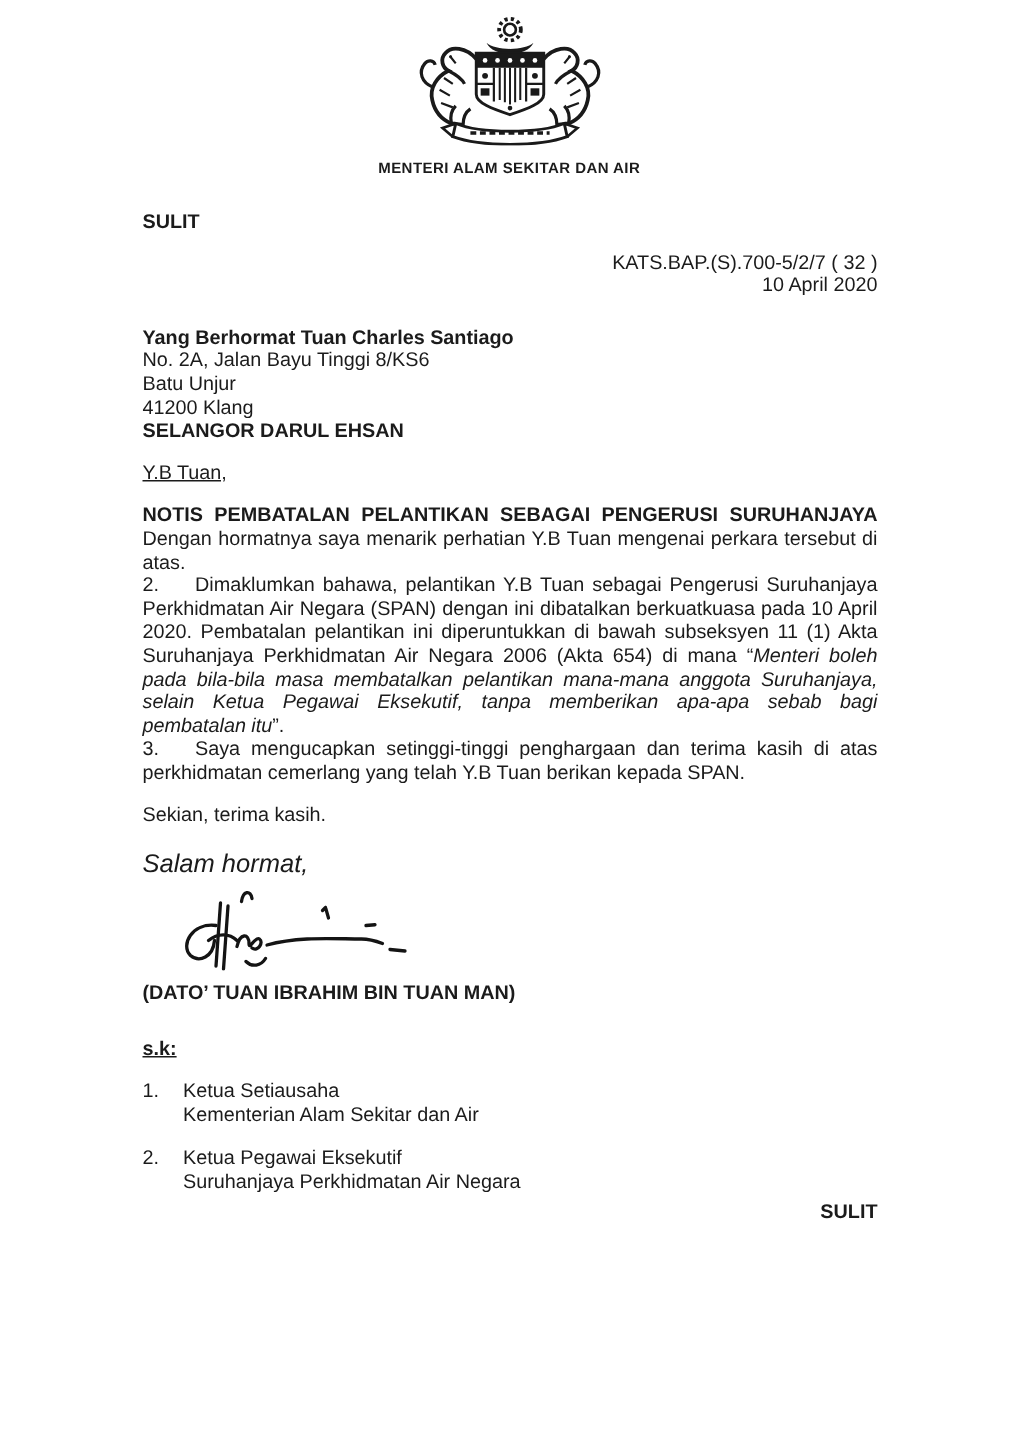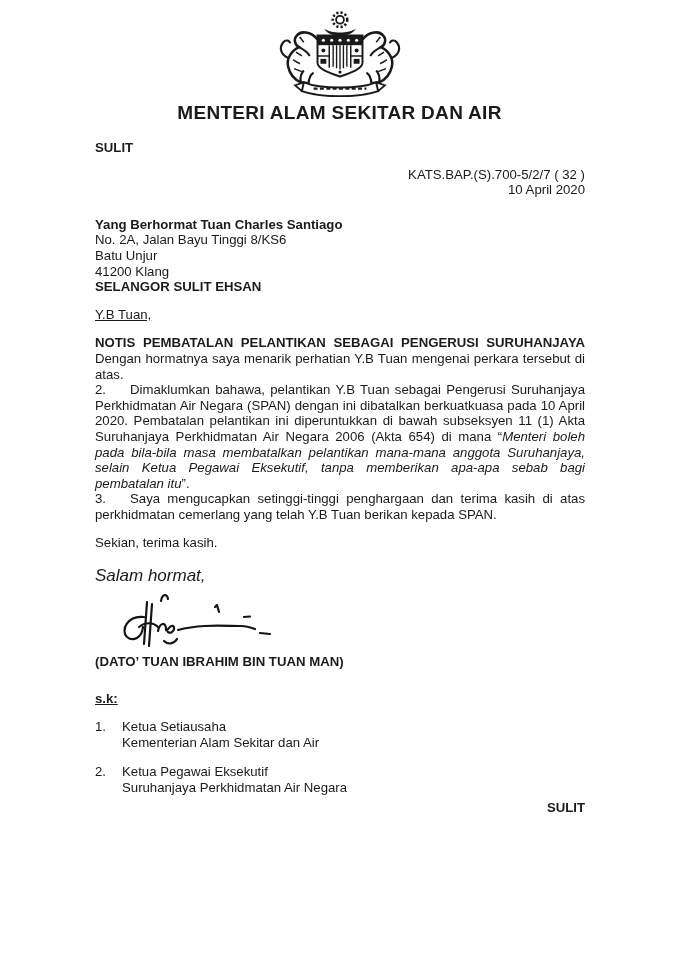--- a/index.html
+++ b/index.html
@@ -16,21 +16,21 @@
     color: #1b1b1b;
   }
   .content { padding: 0 94px 0 95px; }
 
   .crest { width: 128px; height: 88px; margin: 9px auto 0; display: block; }
 
   .letterhead-title {
     margin-top: 7px;
     text-align: center;
     font-weight: 700;
-    font-size: 19px;
+    font-size: 10px;
     line-height: 17px;
     letter-spacing: 0.3px;
   }
 
   .sulit-top { margin-top: 19px; font-weight: 700; }
 
   .ref-block { margin-top: 11px; text-align: right; }
 
   .recipient { margin-top: 19px; }
   .recipient .name { font-weight: 700; }
@@ -130,21 +130,21 @@
     <div class="ref-block">
       <div>KATS.BAP.(S).700-5/2/7 ( 32 )</div>
       <div>10 April 2020</div>
     </div>
 
     <div class="recipient">
       <div class="name">Yang Berhormat Tuan Charles Santiago</div>
       <div>No. 2A, Jalan Bayu Tinggi 8/KS6</div>
       <div>Batu Unjur</div>
       <div>41200 Klang</div>
-      <div class="state">SELANGOR SULIT EHSAN</div>
+      <div class="state">SELANGOR DARUL EHSAN</div>
     </div>
 
     <div class="salutation">Y.B Tuan,</div>
 
     <div class="subject">
       <div class="l1">NOTIS PEMBATALAN PELANTIKAN SEBAGAI PENGERUSI SURUHANJAYA</div>
     </div>
 
     <p class="para mt-p1">Dengan hormatnya saya menarik perhatian Y.B Tuan mengenai perkara tersebut di atas.</p>
 

